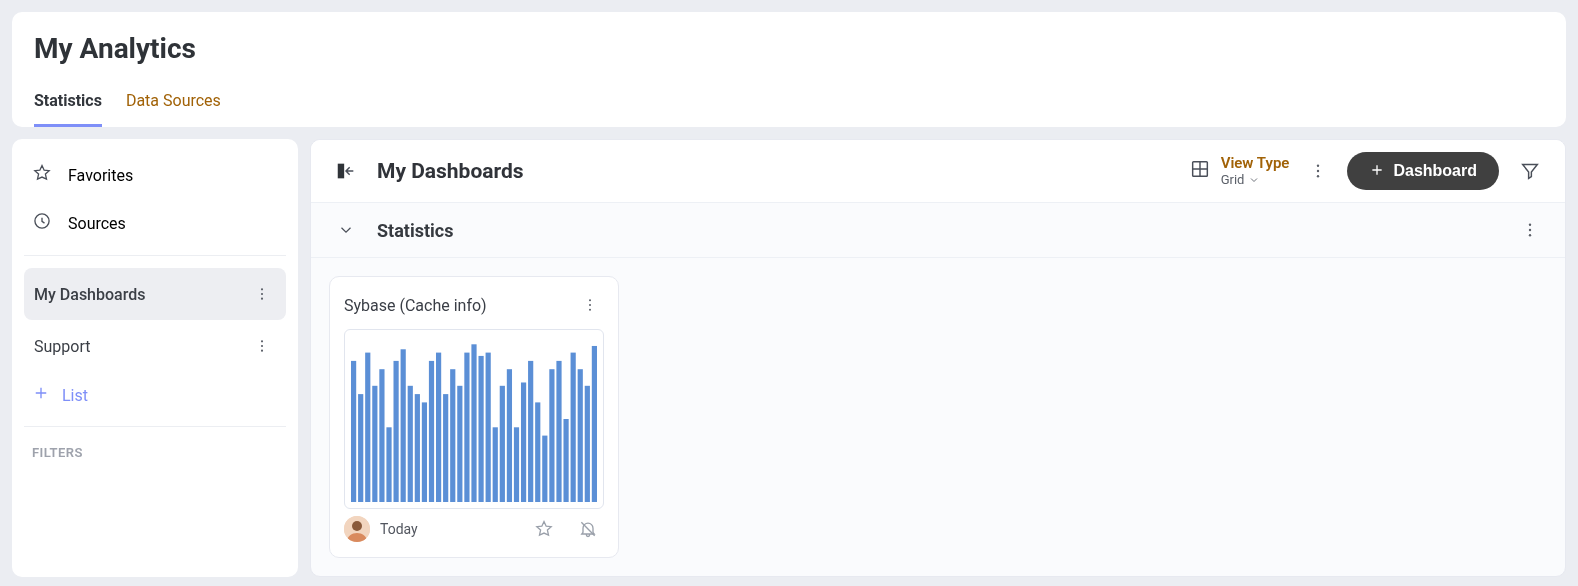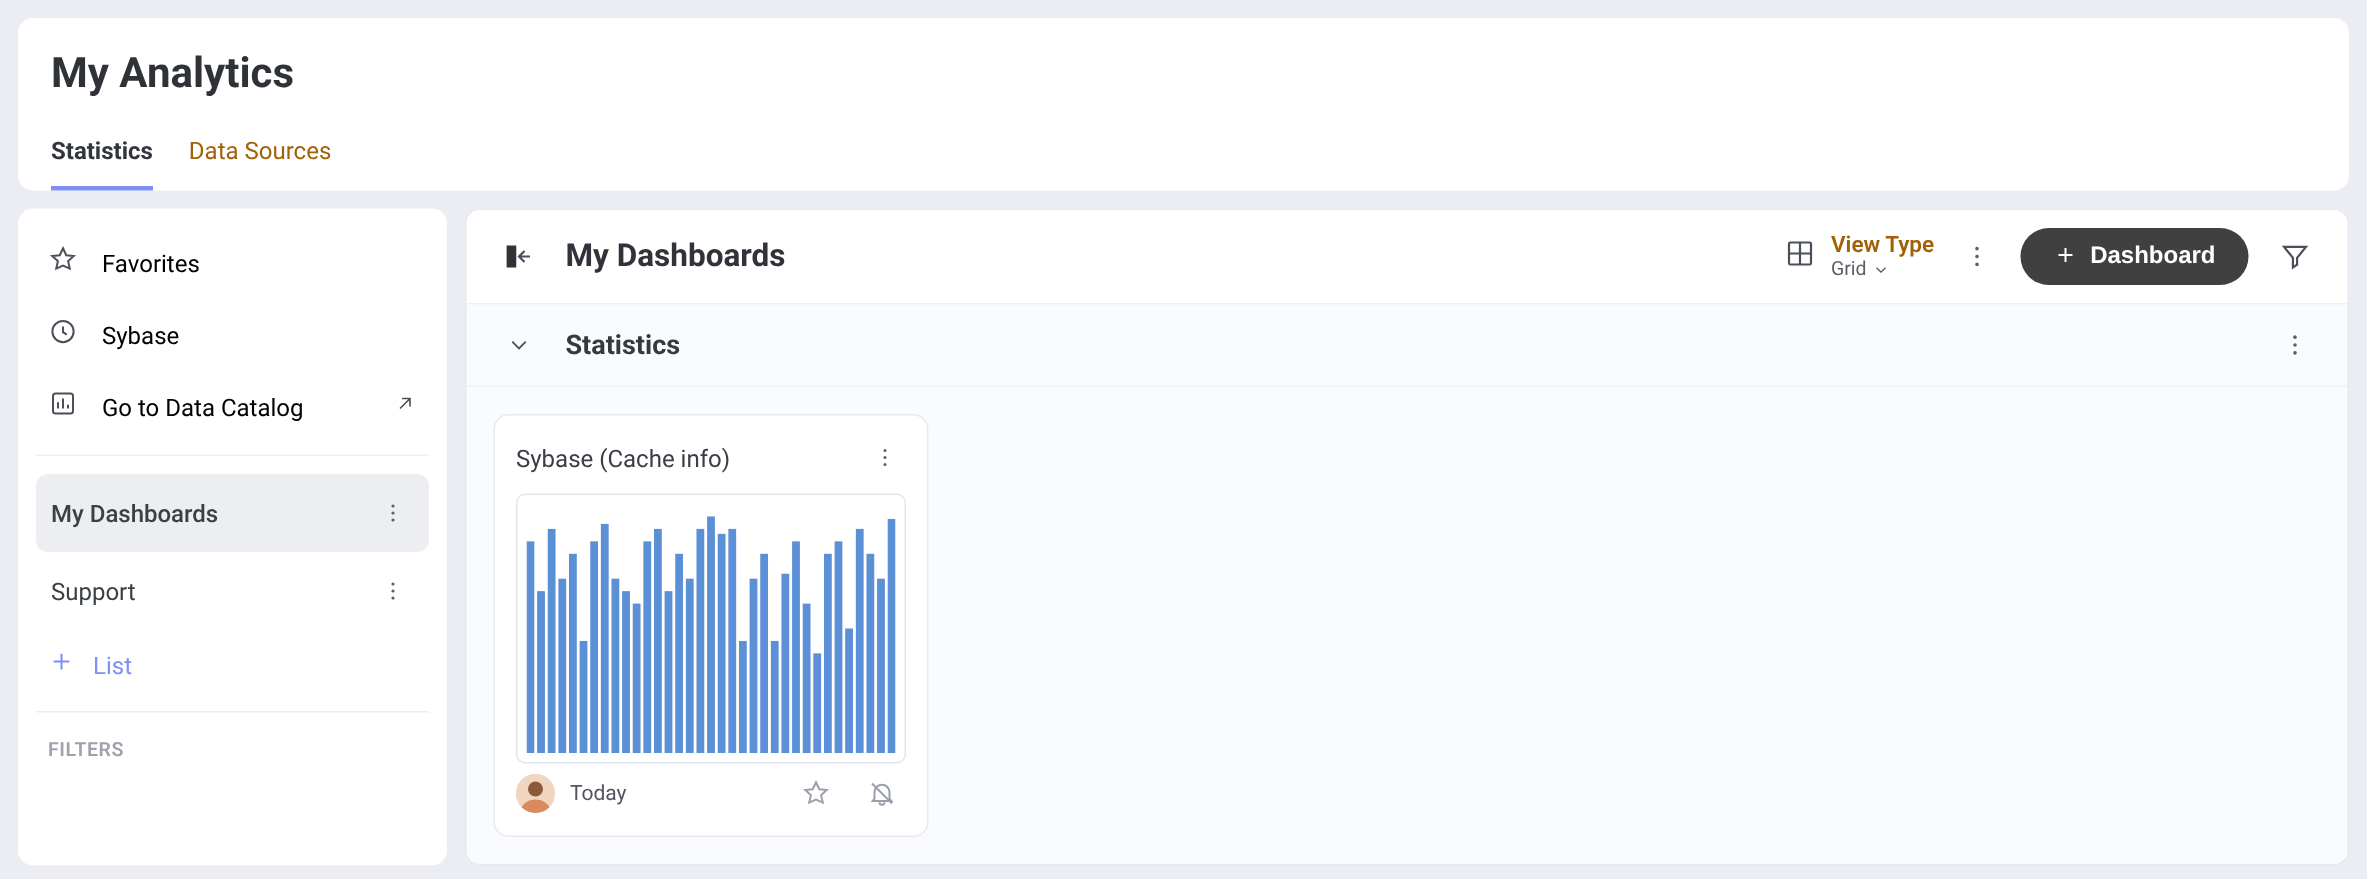--- a/index.html
+++ b/index.html
@@ -166,35 +166,21 @@
         </span>
         <span>Favorites</span>
       </div>
       <div class="side-link">
         <span>
           <svg width="20" height="20" viewBox="0 0 24 24">
               <circle class="ic" cx="12" cy="12" r="8.5"></circle>
               <path class="ic" d="M12 8v4.5l3 2"></path>
             </svg>
         </span>
-        <span>Sybase</span>
-      </div>
-      <div class="side-link">
-        <span>
-          <svg width="20" height="20" viewBox="0 0 24 24">
-              <rect class="ic" x="4" y="4" width="16" height="16" rx="2"></rect>
-              <path class="ic" d="M8 16v-5M12 16V8M16 16v-3"></path>
-            </svg>
-        </span>
-        <span>Go to Data Catalog</span>
-        <span class="arrow-out">
-          <svg width="16" height="16" viewBox="0 0 24 24">
-              <path class="ic" d="M7 17L17 7M9 7h8v8"></path>
-            </svg>
-        </span>
+        <span>Sources</span>
       </div>
 
       <hr class="side-sep">
 
 
       <div class="side-item active">
         <span>My Dashboards</span>
         <button class="plain-icon-btn">
           <svg width="16" height="16" viewBox="0 0 24 24">
               <circle cx="12" cy="5" r="1.6" fill="#5b5f68"></circle>

